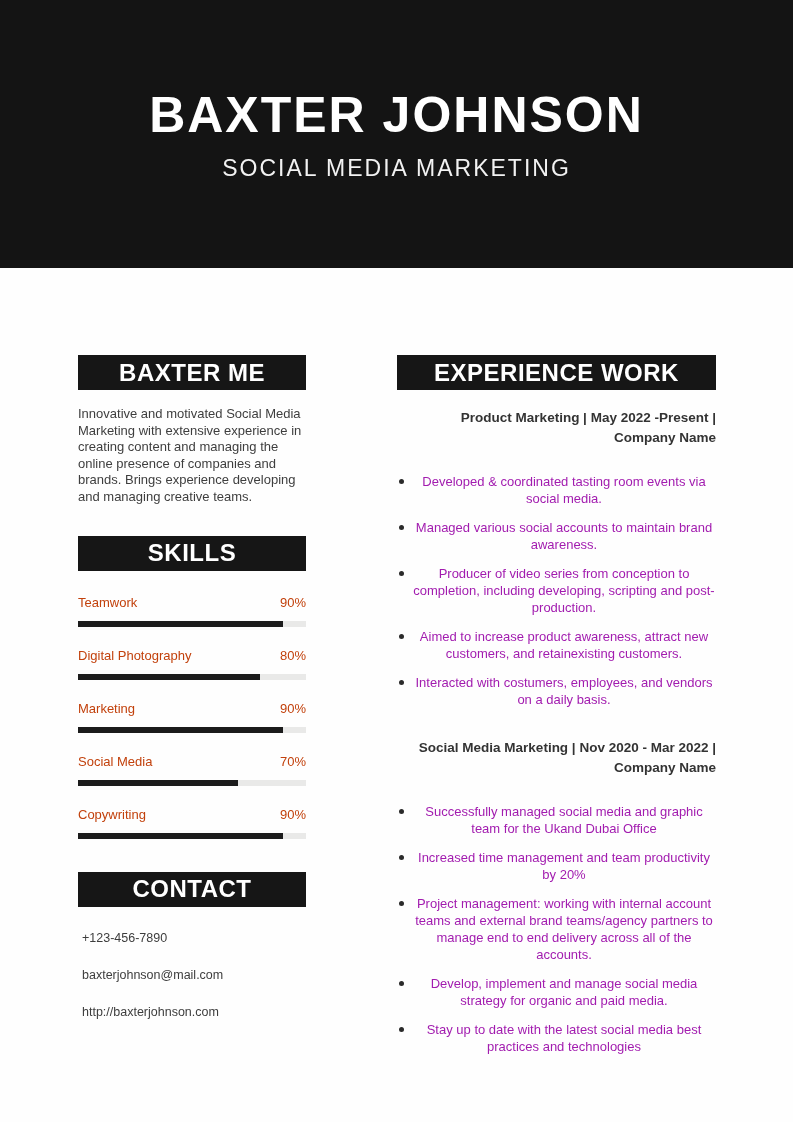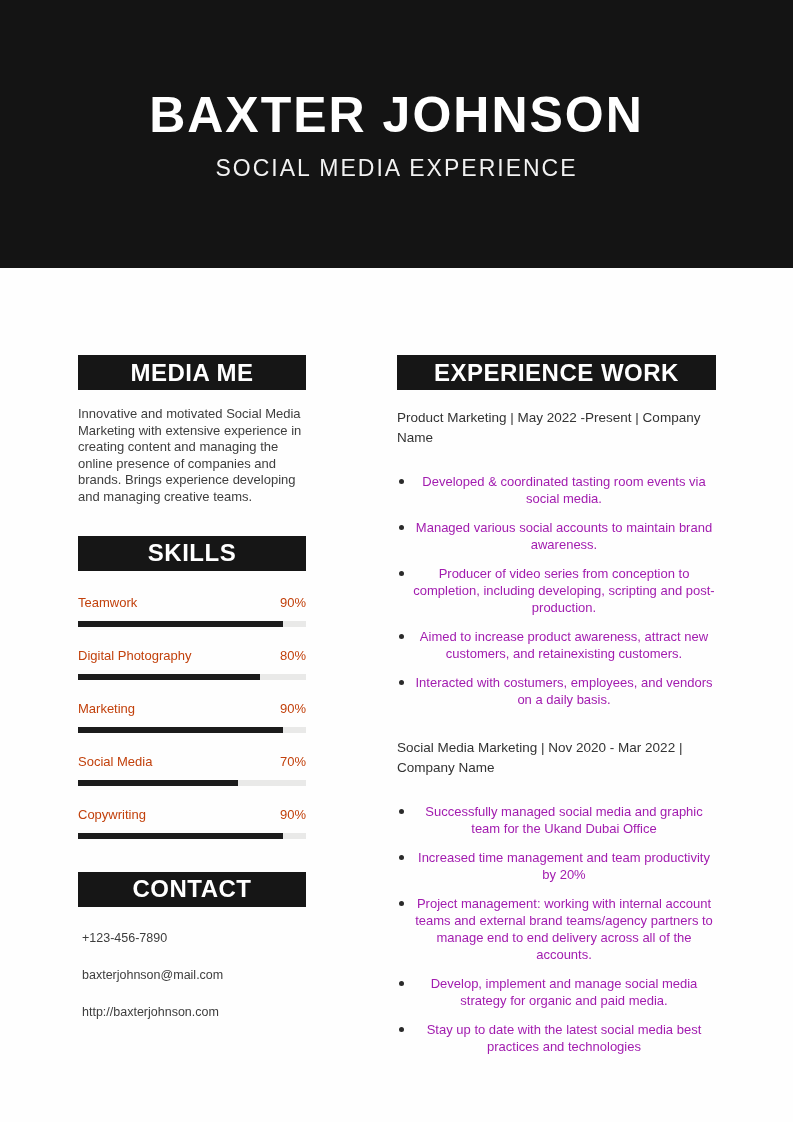--- a/index.html
+++ b/index.html
@@ -91,23 +91,24 @@
     font-size: 12.5px;
     color: #3d3d3d;
     line-height: 15px;
     margin-bottom: 22px;
   }
   
   .job { margin-top: 18px; }
   .job + .job { margin-top: 30px; }
   .job-title {
     font-size: 13.5px;
-    font-weight: normal;
+    font-weight: bold;
     color: #333333;
     line-height: 20px;
+    text-align: right;
   }
   .bullets {
     list-style: none;
     margin-top: 25px;
   }
   .bullets li {
     position: relative;
     padding-left: 15px;
     font-size: 13px;
     line-height: 17px;
@@ -125,29 +126,29 @@
     background: #2a2a2a;
   }
 </style>
 </head>
 <body>
 
 <div class="page">
 
   <header class="hdr">
     <h1>BAXTER JOHNSON</h1>
-    <div class="sub">SOCIAL MEDIA EXPERIENCE</div>
+    <div class="sub">SOCIAL MEDIA MARKETING</div>
   </header>
 
   <main class="cols">
 
     <aside class="left">
 
       <section>
-        <div class="secbar">MEDIA ME</div>
+        <div class="secbar">BAXTER ME</div>
         <p class="about-text">Innovative and motivated Social Media Marketing with extensive experience in creating content and managing the online presence of companies and brands. Brings experience developing and managing creative teams.</p>
       </section>
 
       <section class="skills">
         <div class="secbar">SKILLS</div>
         <div class="skills-list" id="skills-list">
             <div class="skill-item">
               <div class="skill-row">
                 <span class="skill-label">Teamwork</span>
                 <span class="skill-percent">90%</span>

